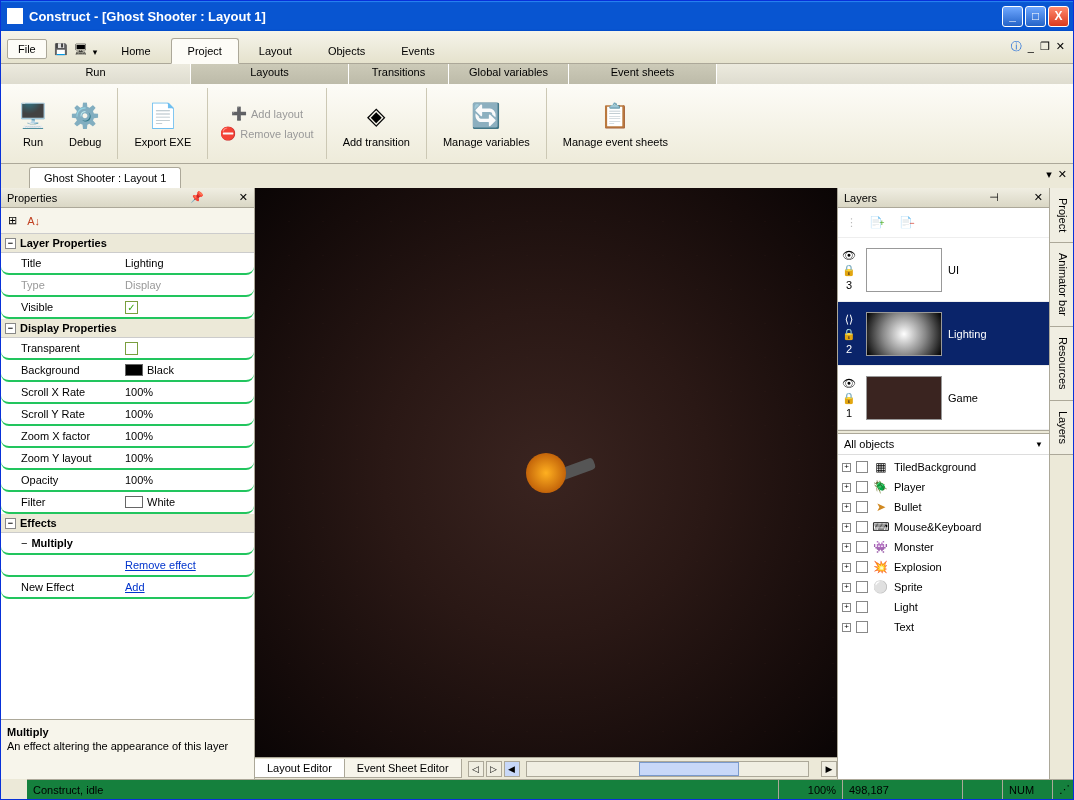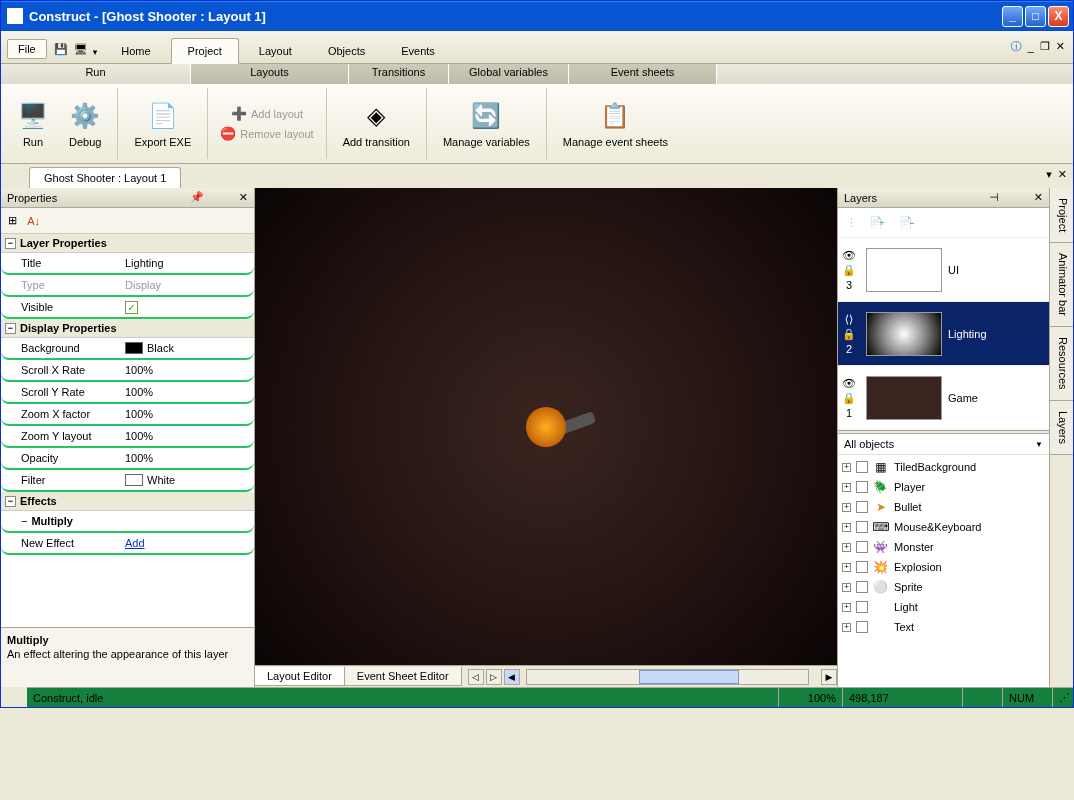--- a/index.html
+++ b/index.html
@@ -1,17 +1,17 @@
 <!DOCTYPE html>
 <html><head>
 <meta charset="utf-8">
 <style>
 * { box-sizing: border-box; margin: 0; padding: 0; font-family: Tahoma, sans-serif; font-size: 11px; }
 body { background: #ece9d8; overflow: hidden; }
-.window { width: 1074px; height: 708px; display: flex; flex-direction: column; border: 1px solid #0831d9; }
+.window { width: 1074px; height: 800px; display: flex; flex-direction: column; border: 1px solid #0831d9; }
 .titlebar { height: 30px; background: linear-gradient(to bottom, #3a95ff 0%, #0a5fd9 4%, #0855d1 6%, #0855d1 94%, #004ac8 100%); display: flex; align-items: center; padding: 0 4px; color: #fff; }
 .titlebar .app-icon { width: 16px; height: 16px; background: #fff; margin-right: 6px; margin-left: 2px; }
 .titlebar .title { font-weight: bold; font-size: 13px; flex: 1; }
 .titlebar .win-buttons { display: flex; gap: 2px; }
 .titlebar .wbtn { width: 21px; height: 21px; border-radius: 3px; border: 1px solid #fff; display: flex; align-items: center; justify-content: center; font-weight: bold; font-size: 12px; color: #fff; cursor: pointer; }
 .wbtn.min, .wbtn.max { background: linear-gradient(to bottom, #6fa8ff, #2463c8); }
 .wbtn.close { background: linear-gradient(to bottom, #ff8a6e, #d9391d); }
 
 .menubar { height: 33px; background: linear-gradient(to bottom, #f5f4ea, #e5e2cd); display: flex; align-items: flex-end; padding: 0 6px; border-bottom: 1px solid #aca899; position: relative; }
 .menubar .file { border: 1px solid #aca899; border-radius: 2px; padding: 3px 10px; margin-bottom: 4px; margin-right: 6px; background: #fdfcf7; cursor: pointer; }
@@ -249,20 +249,26 @@
             <div class="k">Visible</div>
             <div class="v">
               <span class="chk">✓</span>
             </div>
           </div>
         <div class="pg-cat">
             <span class="exp">−</span>
             <span>Display Properties</span>
           </div>
         <div class="pg-row">
+            <div class="k">Transparent</div>
+            <div class="v">
+              <span class="chk"></span>
+            </div>
+          </div>
+        <div class="pg-row">
             <div class="k">Background</div>
             <div class="v">
               <span class="swatch black"></span>
               <span>Black</span>
             </div>
           </div>
         <div class="pg-row">
             <div class="k">Scroll X Rate</div>
             <div class="v">100%</div>
           </div>
@@ -292,20 +298,26 @@
         <div class="pg-cat">
             <span class="exp">−</span>
             <span>Effects</span>
           </div>
         <div class="pg-row sub">
             <div class="k" style="display:flex;align-items:center;gap:4px;padding-left:20px">
               <span class="exp">−</span>
               <b>Multiply</b>
             </div>
             <div class="v"></div>
+          </div>
+        <div class="pg-row sub">
+            <div class="k"></div>
+            <div class="v">
+              <span class="link">Remove effect</span>
+            </div>
           </div>
         <div class="pg-row">
             <div class="k">New Effect</div>
             <div class="v">
               <span class="link">Add</span>
             </div>
           </div>
       </div>
       <div class="props-desc">
         <div class="dt">Multiply</div>

